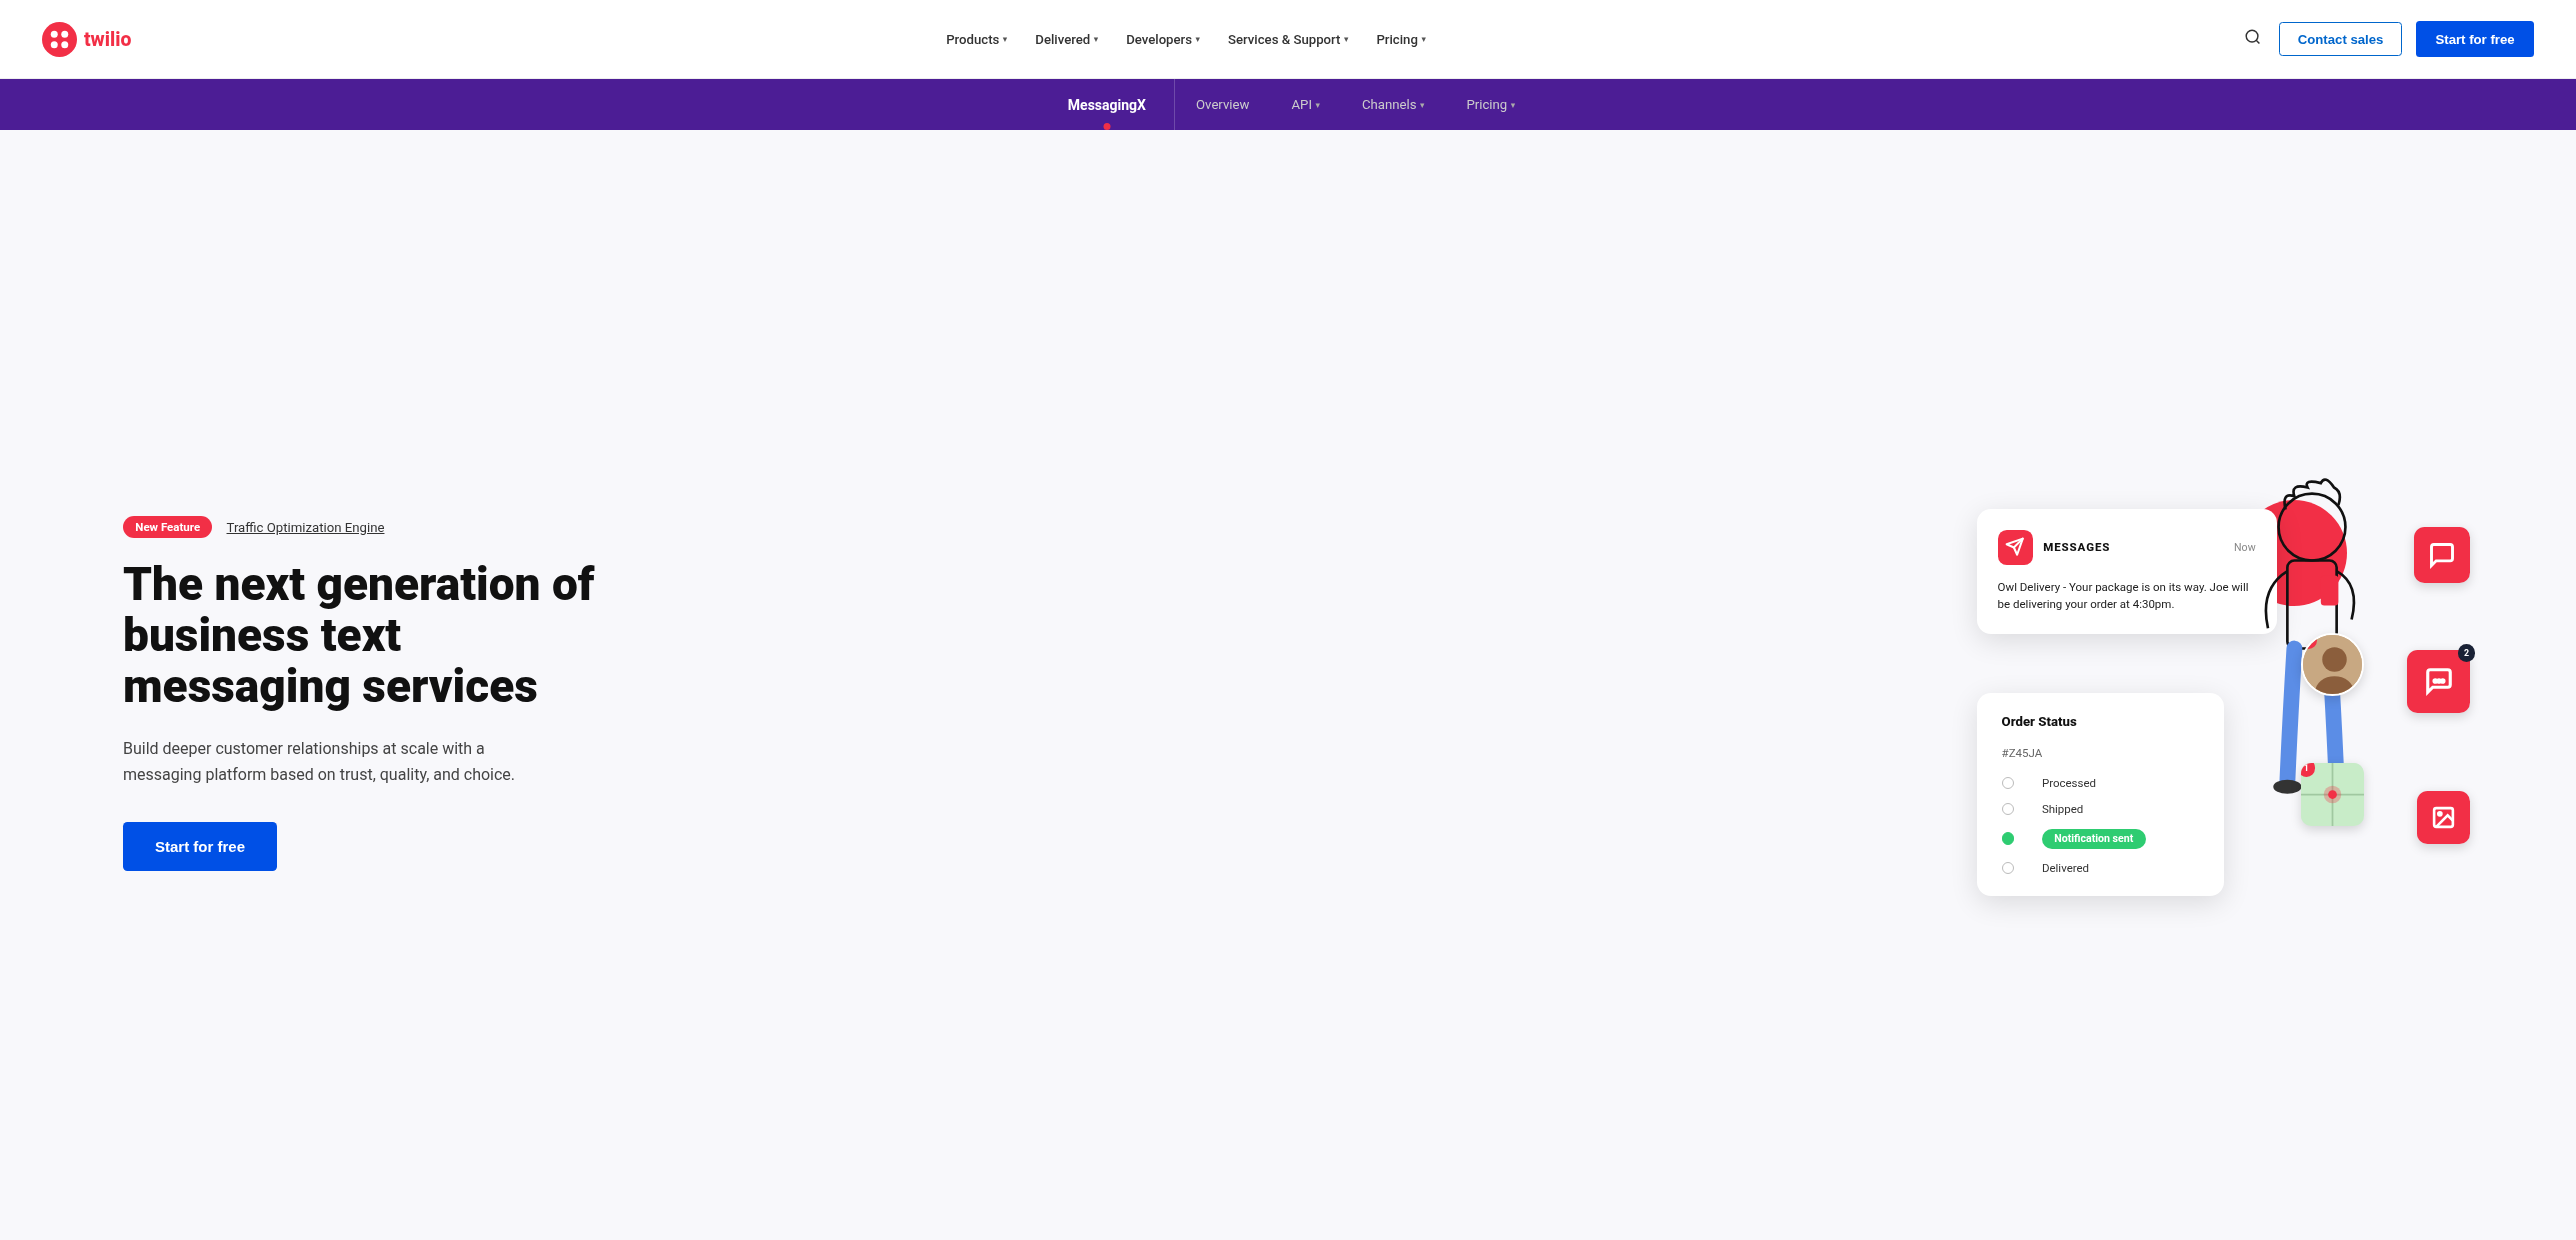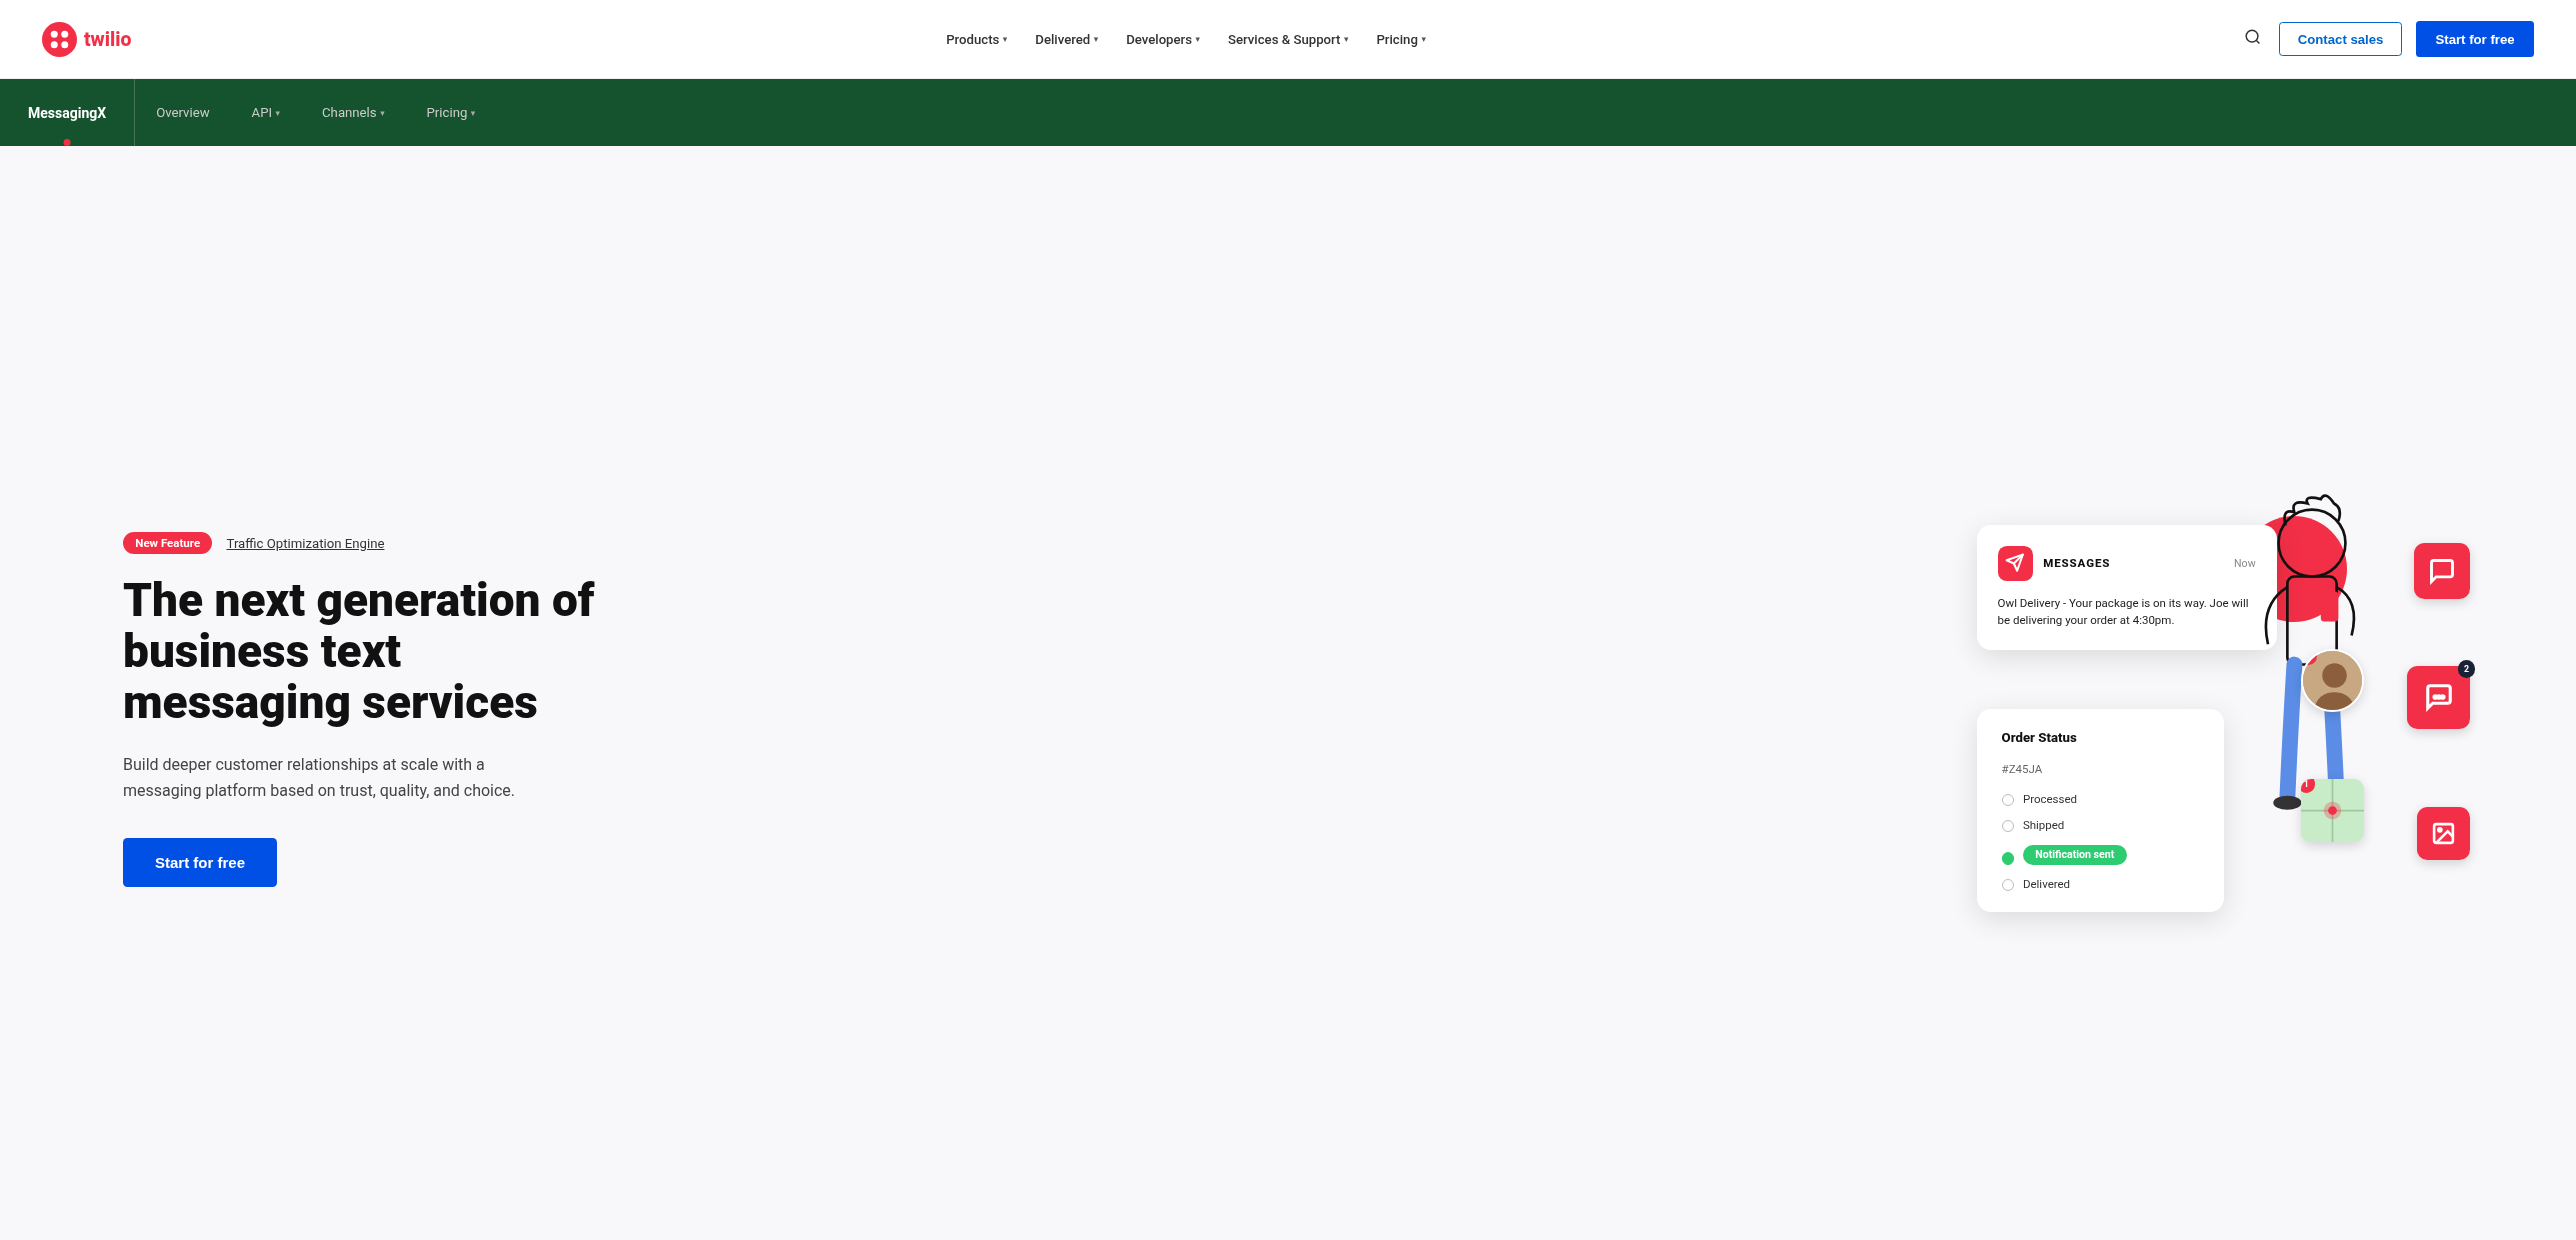--- a/index.html
+++ b/index.html
@@ -72,25 +72,26 @@
       border: none;
       padding: 10.6px 19.4px;
       border-radius: 3.5px;
       font-size: 13.2px;
       font-weight: 700;
       cursor: pointer;
     }
 
     
     .sub-nav {
-      background: #14532d;
-      display: flex;
-      align-items: center;
+      background: #4c1d95;
+      display: flex;
+      align-items: center;
+      justify-content: center;
       gap: 0;
-      height: 67px;
+      height: 51px;
     }
     .sub-nav-product {
       color: #fff;
       font-size: 14px;
       font-weight: 700;
       padding: 0 28px;
       border-right: 0.9px solid #ffffff33;
       height: 100%;
       display: flex;
       align-items: center;
@@ -271,22 +272,22 @@
       margin-bottom: 16px;
       margin-top: 17px;
     }
     .order-steps {
       display: flex;
       flex-direction: column;
       gap: 12.3px;
     }
     .order-step {
       display: flex;
-      align-items: flex-end;
-      gap: 9px;
+      align-items: center;
+      gap: 28px;
       font-size: 11.5px;
       color: #333;
     }
     .step-circle {
       width: 12.3px;
       height: 12.3px;
       border-radius: 50%;
       border: 1.8px solid #bbb;
       flex-shrink: 0;
       background: #fff;

